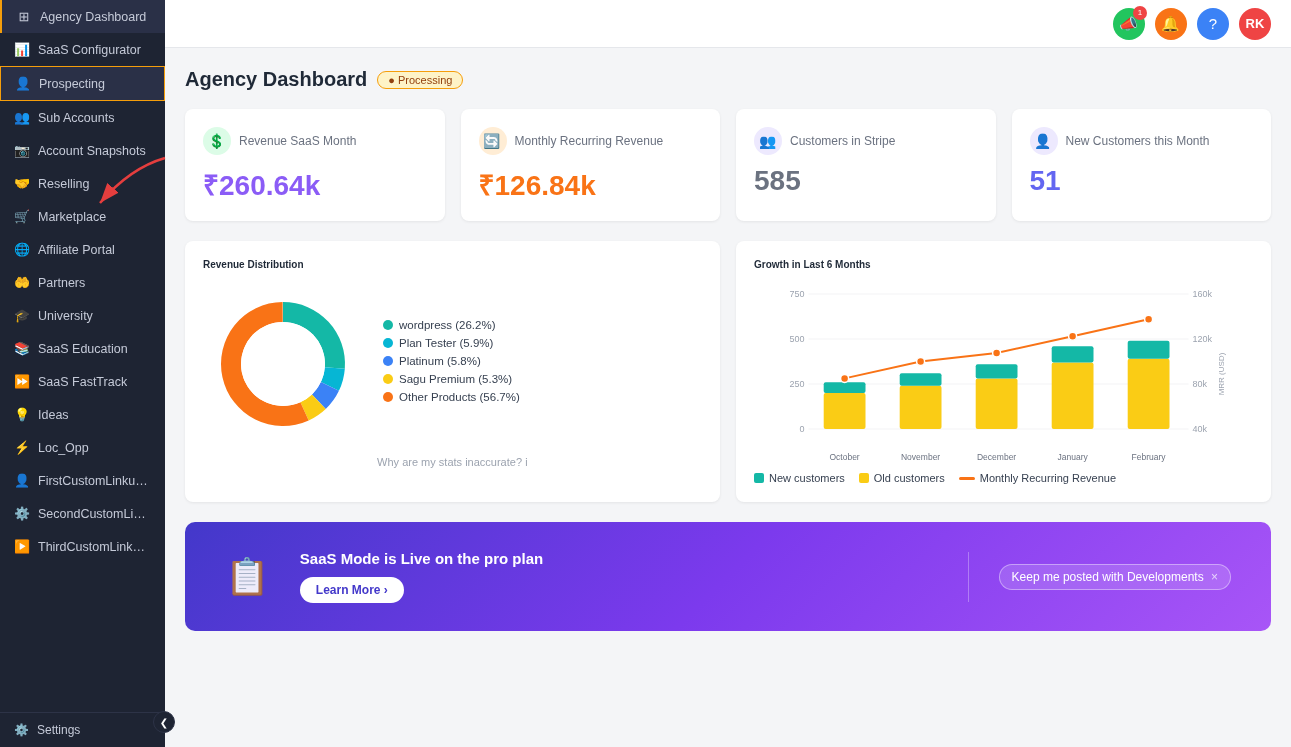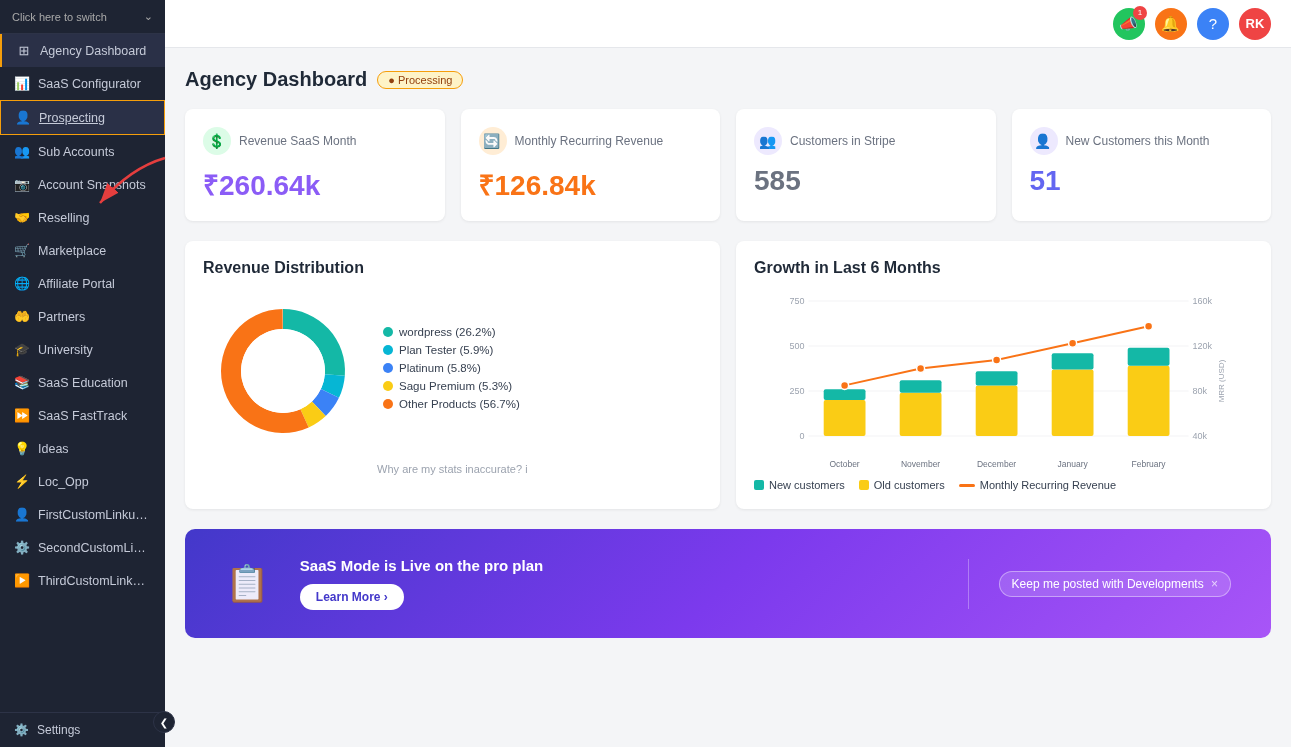--- a/index.html
+++ b/index.html
@@ -131,21 +131,21 @@
     .stat-card-value.orange { color: #f97316; }
     .stat-card-value.blue-gray { color: #6b7280; }
     .stat-card-value.indigo { color: #6366f1; }
 
     
     .charts-row { display: grid; grid-template-columns: 1fr 1fr; gap: 16px; margin-bottom: 20px; }
     .chart-card {
       background: #fff; border-radius: 8px; padding: 18px;
       box-shadow: 0 1px 3px rgba(0,0,0,0.07);
     }
-    .chart-title { font-size: 16px; font-weight: 600; color: #1f2937; margin-bottom: 14px; }
+    .chart-title { font-size: 10px; font-weight: 600; color: #1f2937; margin-bottom: 14px; }
 
     
     .donut-container { display: flex; align-items: center; gap: 20px; }
     .donut-svg { flex-shrink: 0; }
     .legend-item { display: flex; align-items: center; gap: 6px; margin-bottom: 6px; font-size: 11.5px; color: #374151; }
     .legend-dot { width: 10px; height: 10px; border-radius: 50%; flex-shrink: 0; }
     .chart-note { font-size: 11px; color: #9ca3af; margin-top: 10px; text-align: center; cursor: pointer; }
 
     
     .bar-chart-area { position: relative; height: 180px; }
@@ -174,36 +174,32 @@
     .banner-tag {
       background: rgba(255,255,255,0.15); border: 1px solid rgba(255,255,255,0.4);
       color: #fff; border-radius: 20px; padding: 5px 12px; font-size: 12px;
     }
     .banner-tag-close { cursor: pointer; opacity: 0.7; margin-left: 4px; }
   </style>
 </head>
 <body>
 
 <div id="sidebar">
-  <div class="sidebar-switch">
-    <span>Click here to switch</span>
-    <span>⌄</span>
-  </div>
   <div id="sidebar-items">
       <div class="sidebar-item active">
         <span class="icon">⊞</span>
         <span style="white-space:nowrap;overflow:hidden;text-overflow:ellipsis;max-width:110px;">Agency Dashboard</span>
       </div>
       <div class="sidebar-item">
         <span class="icon">📊</span>
         <span style="white-space:nowrap;overflow:hidden;text-overflow:ellipsis;max-width:110px;">SaaS Configurator</span>
       </div>
       <div class="sidebar-item highlighted">
         <span class="icon">👤</span>
-        <span style="white-space:nowrap;overflow:hidden;text-overflow:ellipsis;max-width:110px;text-decoration:underline;">Prospecting</span>
+        <span style="white-space:nowrap;overflow:hidden;text-overflow:ellipsis;max-width:110px;">Prospecting</span>
       </div>
       <div class="sidebar-item">
         <span class="icon">👥</span>
         <span style="white-space:nowrap;overflow:hidden;text-overflow:ellipsis;max-width:110px;">Sub Accounts</span>
       </div>
       <div class="sidebar-item">
         <span class="icon">📷</span>
         <span style="white-space:nowrap;overflow:hidden;text-overflow:ellipsis;max-width:110px;">Account Snapshots</span>
       </div>
       <div class="sidebar-item">

